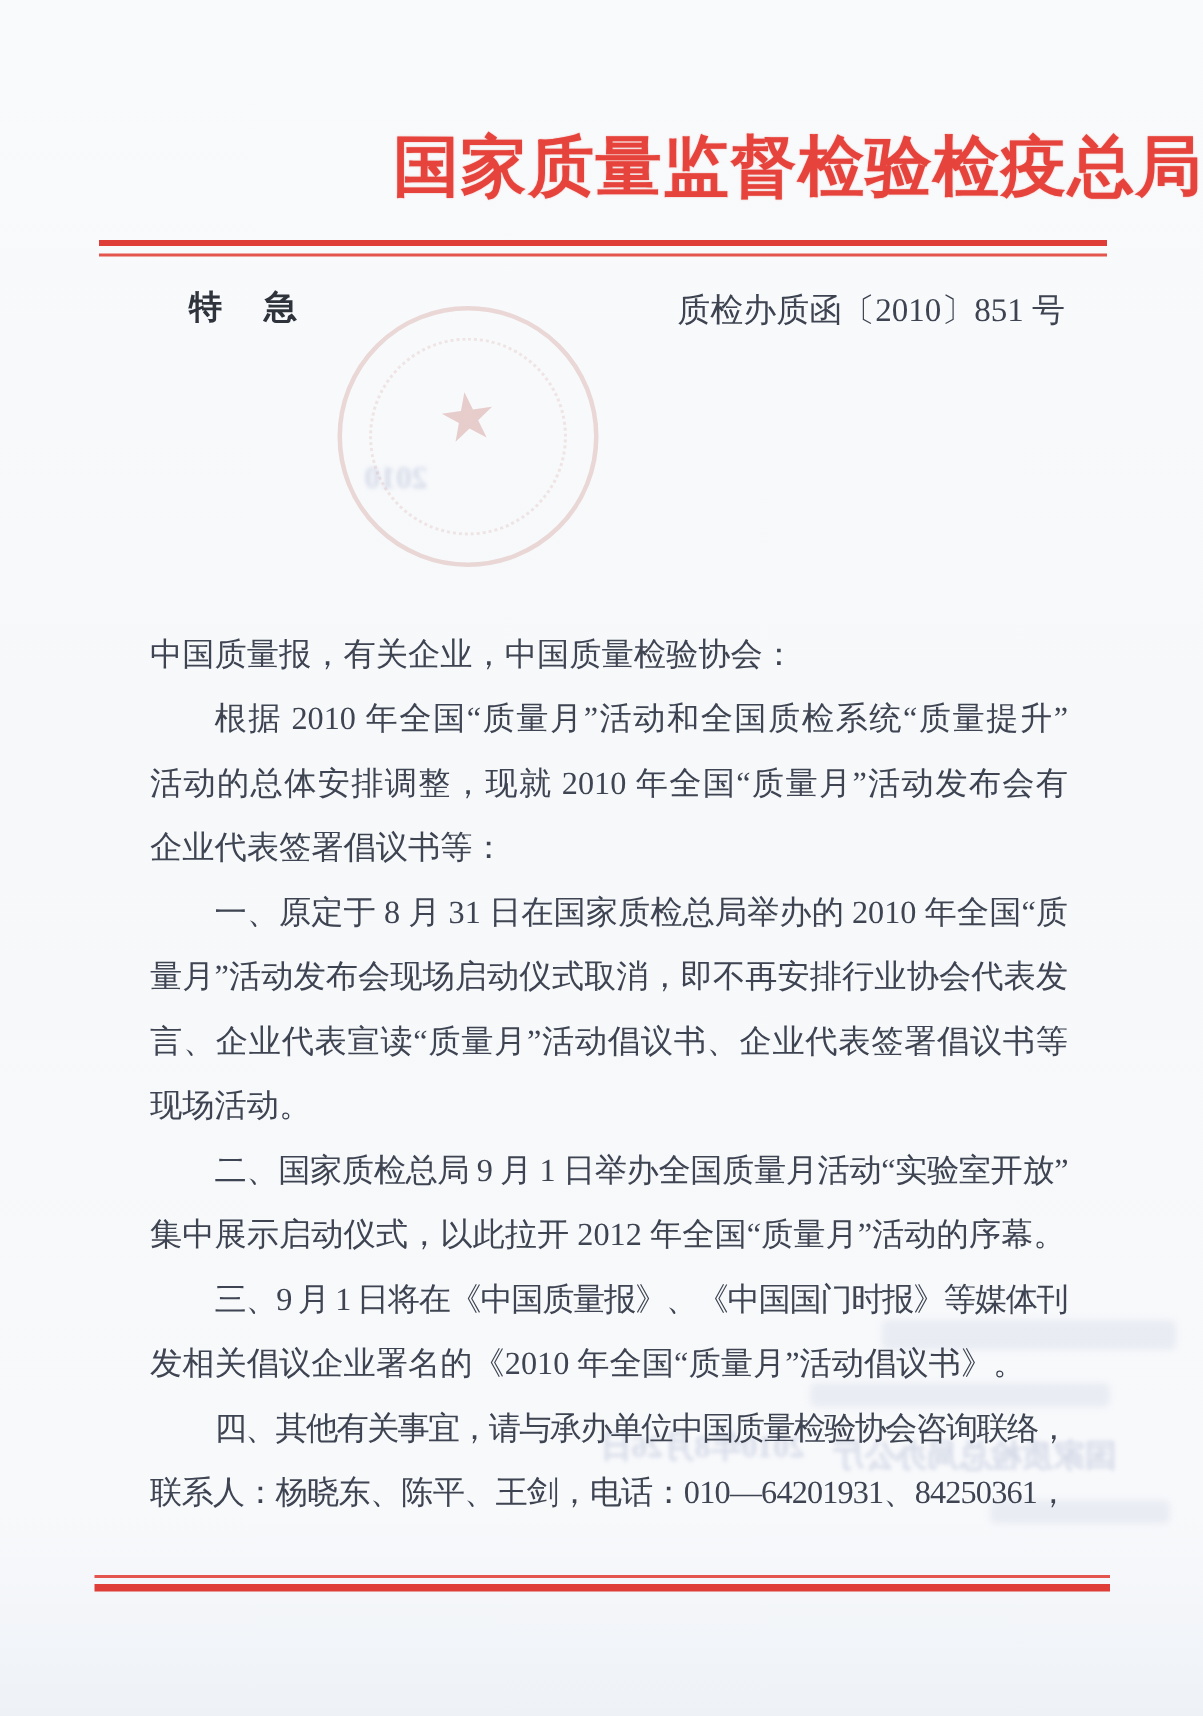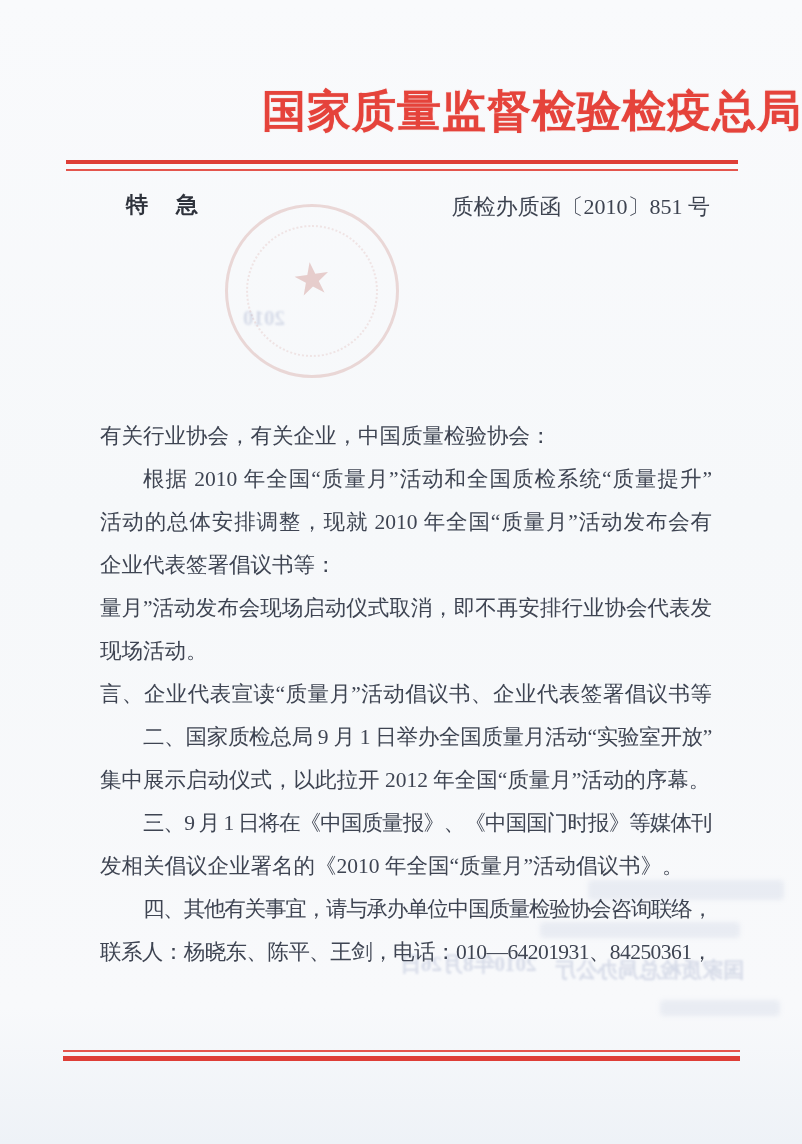--- a/index.html
+++ b/index.html
@@ -83,27 +83,28 @@
 
   <div class="masthead">国家质量监督检验检疫总局</div>
   <div class="rule t1"></div>
   <div class="rule t2"></div>
 
   <div class="urgency">特　急</div>
   <div class="docnum">质检办质函〔2010〕851 号</div>
 
 
   <div class="body-col" id="lines-host">
-      <div class="bline">有关行业协会，有关企业，中国质量检验协会：</div>
+      <div class="bline">中国质量报，有关企业，中国质量检验协会：</div>
       <div class="bline ind just">根据 2010 年全国“质量月”活动和全国质检系统“质量提升”</div>
       <div class="bline just">活动的总体安排调整，现就 2010 年全国“质量月”活动发布会有</div>
       <div class="bline">企业代表签署倡议书等：</div>
+      <div class="bline ind just">一、原定于 8 月 31 日在国家质检总局举办的 2010 年全国“质</div>
       <div class="bline just">量月”活动发布会现场启动仪式取消，即不再安排行业协会代表发</div>
+      <div class="bline just">言、企业代表宣读“质量月”活动倡议书、企业代表签署倡议书等</div>
       <div class="bline">现场活动。</div>
-      <div class="bline just">言、企业代表宣读“质量月”活动倡议书、企业代表签署倡议书等</div>
       <div class="bline ind" style="letter-spacing: -0.28125px;">二、国家质检总局 9 月 1 日举办全国质量月活动“实验室开放”</div>
       <div class="bline">集中展示启动仪式，以此拉开 2012 年全国“质量月”活动的序幕。</div>
       <div class="bline ind" style="letter-spacing: -0.903226px;">三、9 月 1 日将在《中国质量报》、《中国国门时报》等媒体刊</div>
       <div class="bline">发相关倡议企业署名的《2010 年全国“质量月”活动倡议书》。</div>
       <div class="bline ind" style="letter-spacing: -1.17857px;">四、其他有关事宜，请与承办单位中国质量检验协会咨询联络，</div>
       <div class="bline" style="letter-spacing: -0.564103px;">联系人：杨晓东、陈平、王剑，电话：010—64201931、84250361，</div>
     </div>
 
   <div class="rule b1"></div>
   <div class="rule b2"></div>

